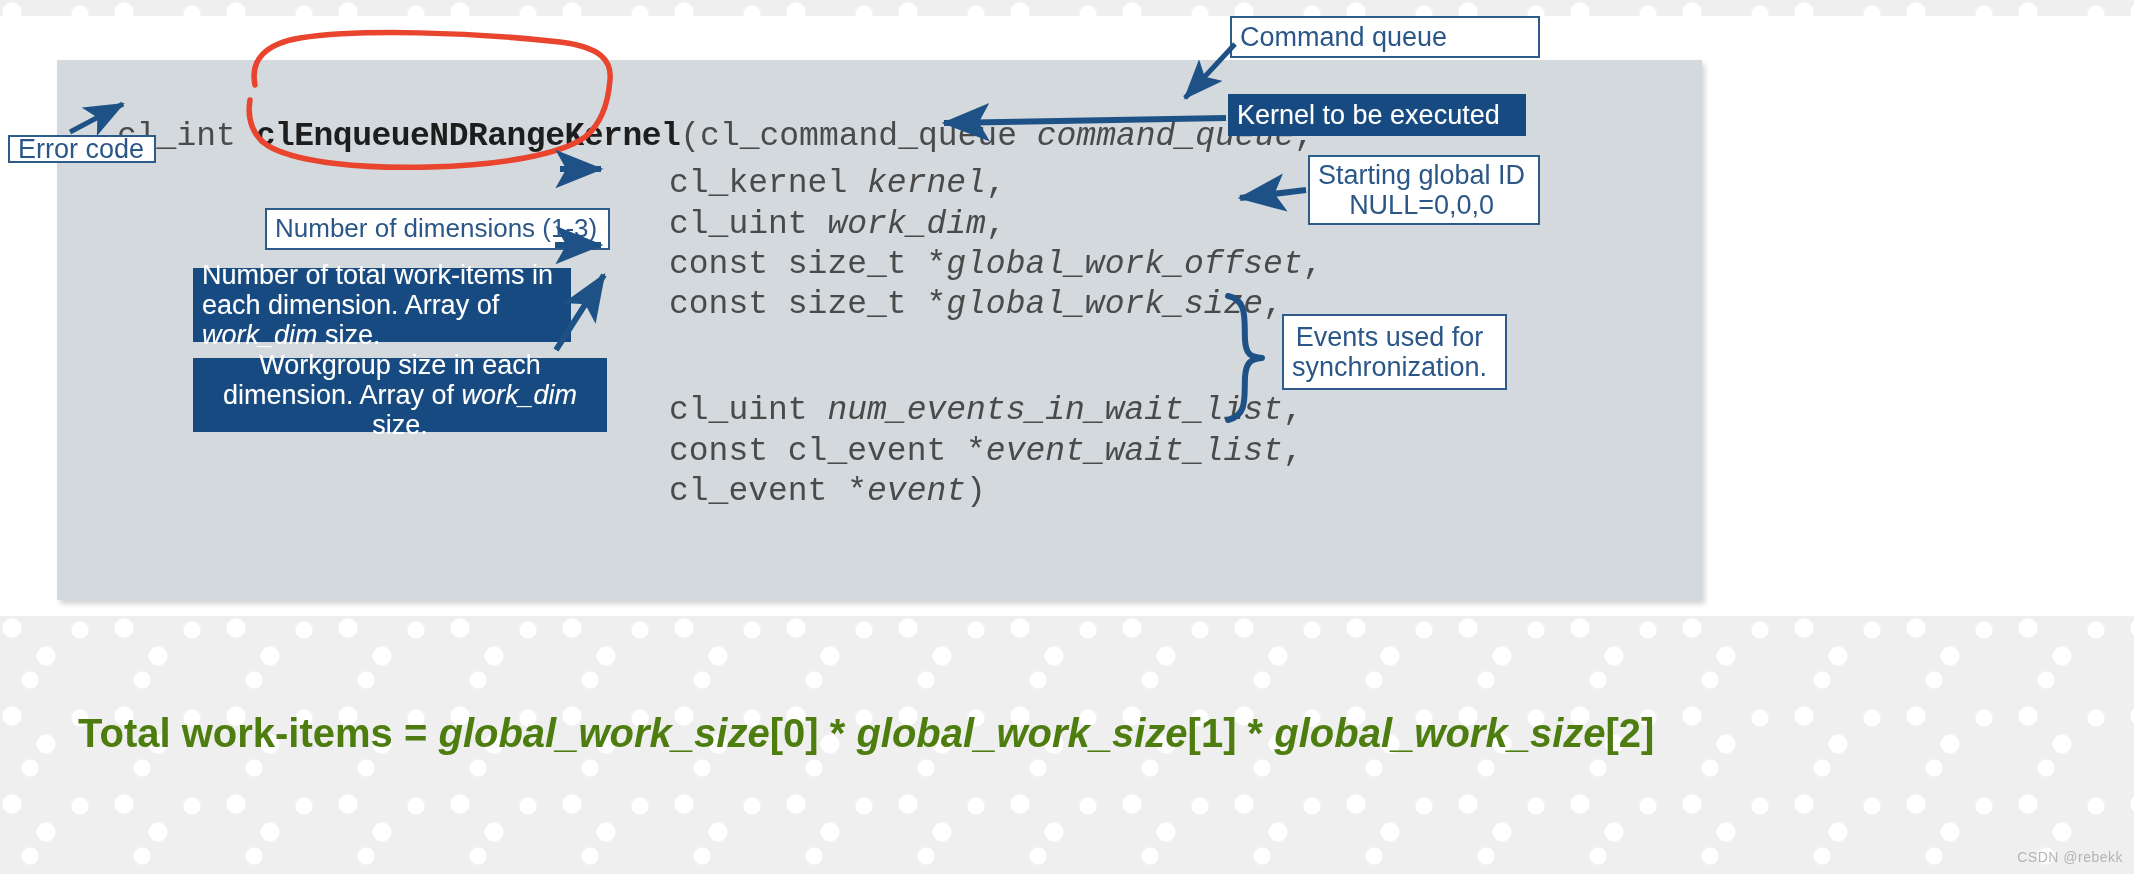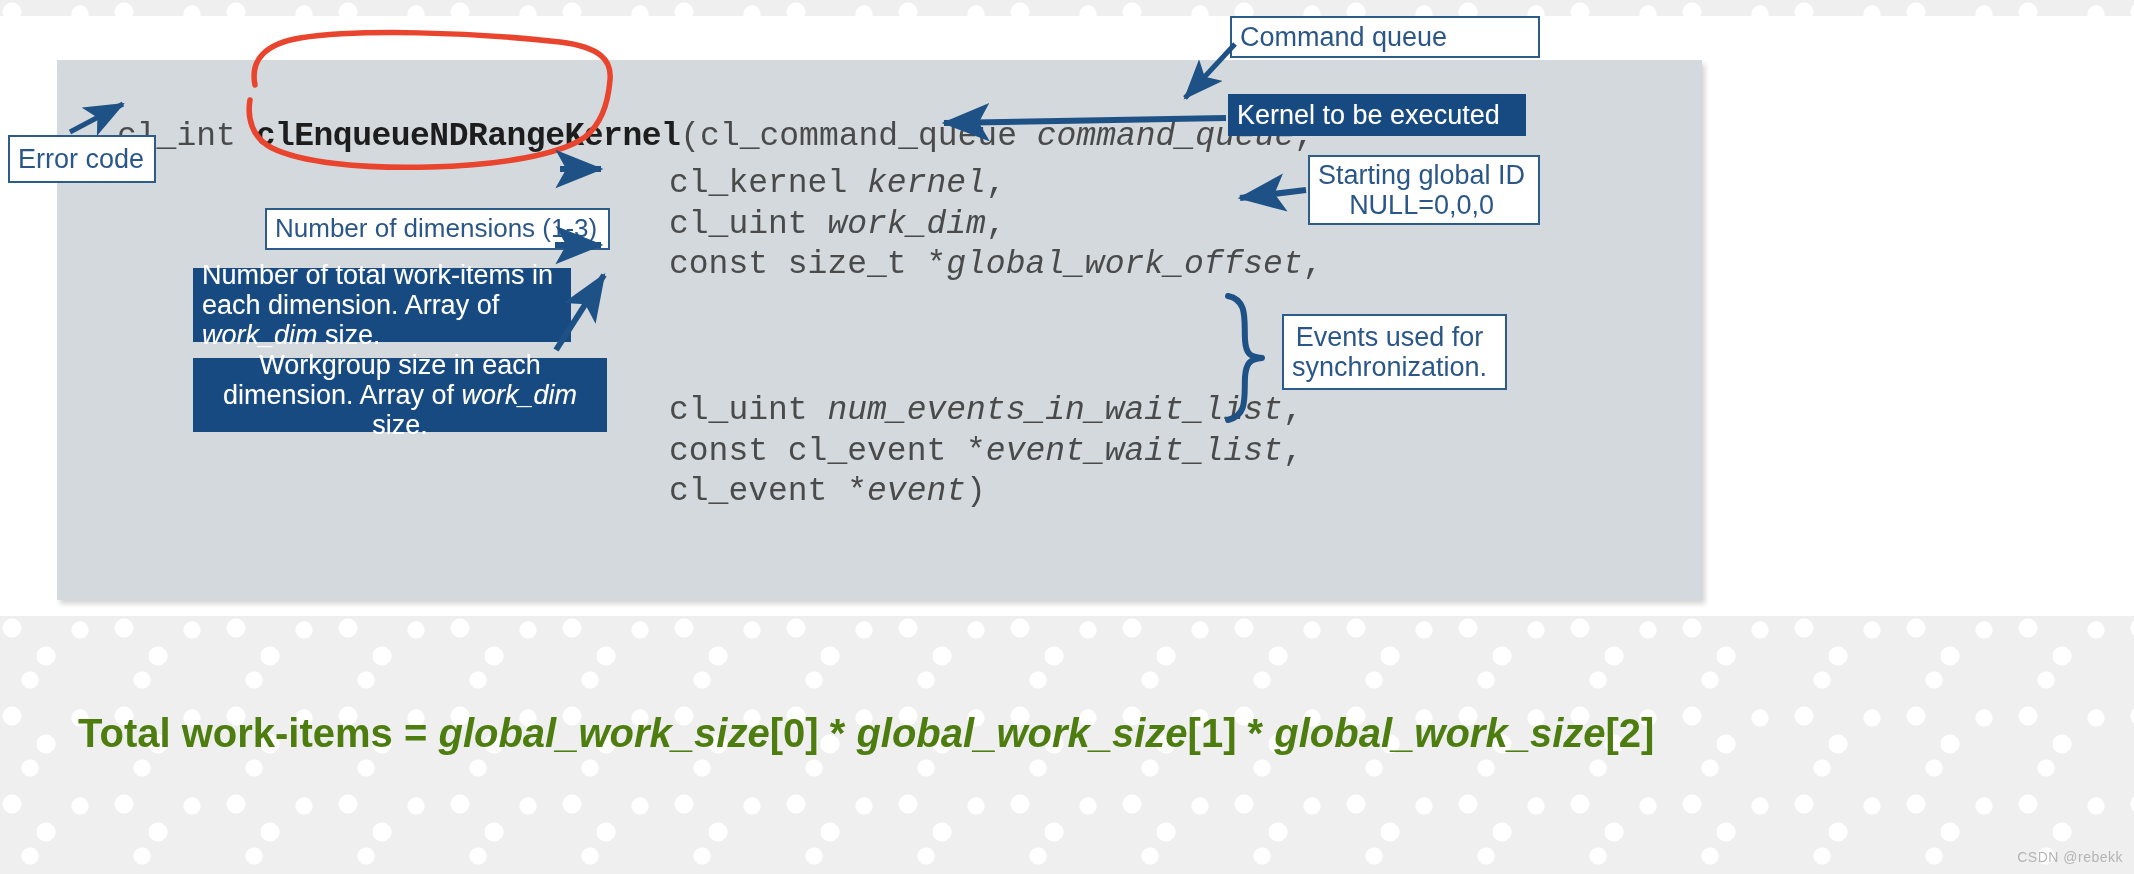--- a/index.html
+++ b/index.html
@@ -74,21 +74,21 @@
     color:#2b5788;
   }
   .callout.dark{
     background:#174a80;
     border:1px solid #174a80;
     color:#ffffff;
     text-shadow:0 0 1px rgba(255,255,255,.35);
   }
   .callout i{font-style:italic;}
 
-  #c-error{left:8px;top:135px;width:148px;height:48px;font-size:27px;}
+  #c-error{left:8px;top:135px;width:148px;height:28px;font-size:27px;}
   #c-dims{left:208px;top:148px;width:345px;height:42px;font-size:26px;}
   #c-total{left:136px;top:208px;width:378px;height:74px;text-align:left;justify-content:flex-start;}
   #c-group{left:136px;top:298px;width:414px;height:74px;}
   #c-cmdq{left:1230px;top:16px;width:310px;height:42px;}
   #c-kernel{left:1228px;top:94px;width:298px;height:42px;}
   #c-startid{left:1308px;top:155px;width:232px;height:70px;}
   #c-events{left:1282px;top:314px;width:225px;height:76px;}
 
   
   #overlay{position:absolute;left:0;top:0;width:2134px;height:874px;pointer-events:none;}
@@ -123,20 +123,21 @@
   <div id="codepanel">
 
     <div class="code" id="line1"><span>cl_int </span><span class="bold">clEnqueueNDRangeKernel</span><span>(cl_command_queue </span><span class="ital">command_queue</span><span>,</span></div>
 
     <div class="code cont" id="line2"><span>cl_kernel </span><span class="ital">kernel</span><span>,</span></div>
 
     <div class="code cont" id="line3"><span>cl_uint </span><span class="ital">work_dim</span><span>,</span></div>
 
     <div class="code cont" id="line4"><span>const size_t *</span><span class="ital">global_work_offset</span><span>,</span></div>
 
+    <div class="code cont" id="line5"><span>const size_t *</span><span class="ital">global_work_size</span><span>,</span></div>
 
 
     <div class="code cont" id="line7"><span>cl_uint </span><span class="ital">num_events_in_wait_list</span><span>,</span></div>
 
     <div class="code cont" id="line8"><span>const cl_event *</span><span class="ital">event_wait_list</span><span>,</span></div>
 
     <div class="code cont" id="line9"><span>cl_event *</span><span class="ital">event</span><span>)</span></div>
 
     <div class="callout light" id="c-dims">
       <span>Number of dimensions (1-3)</span>

